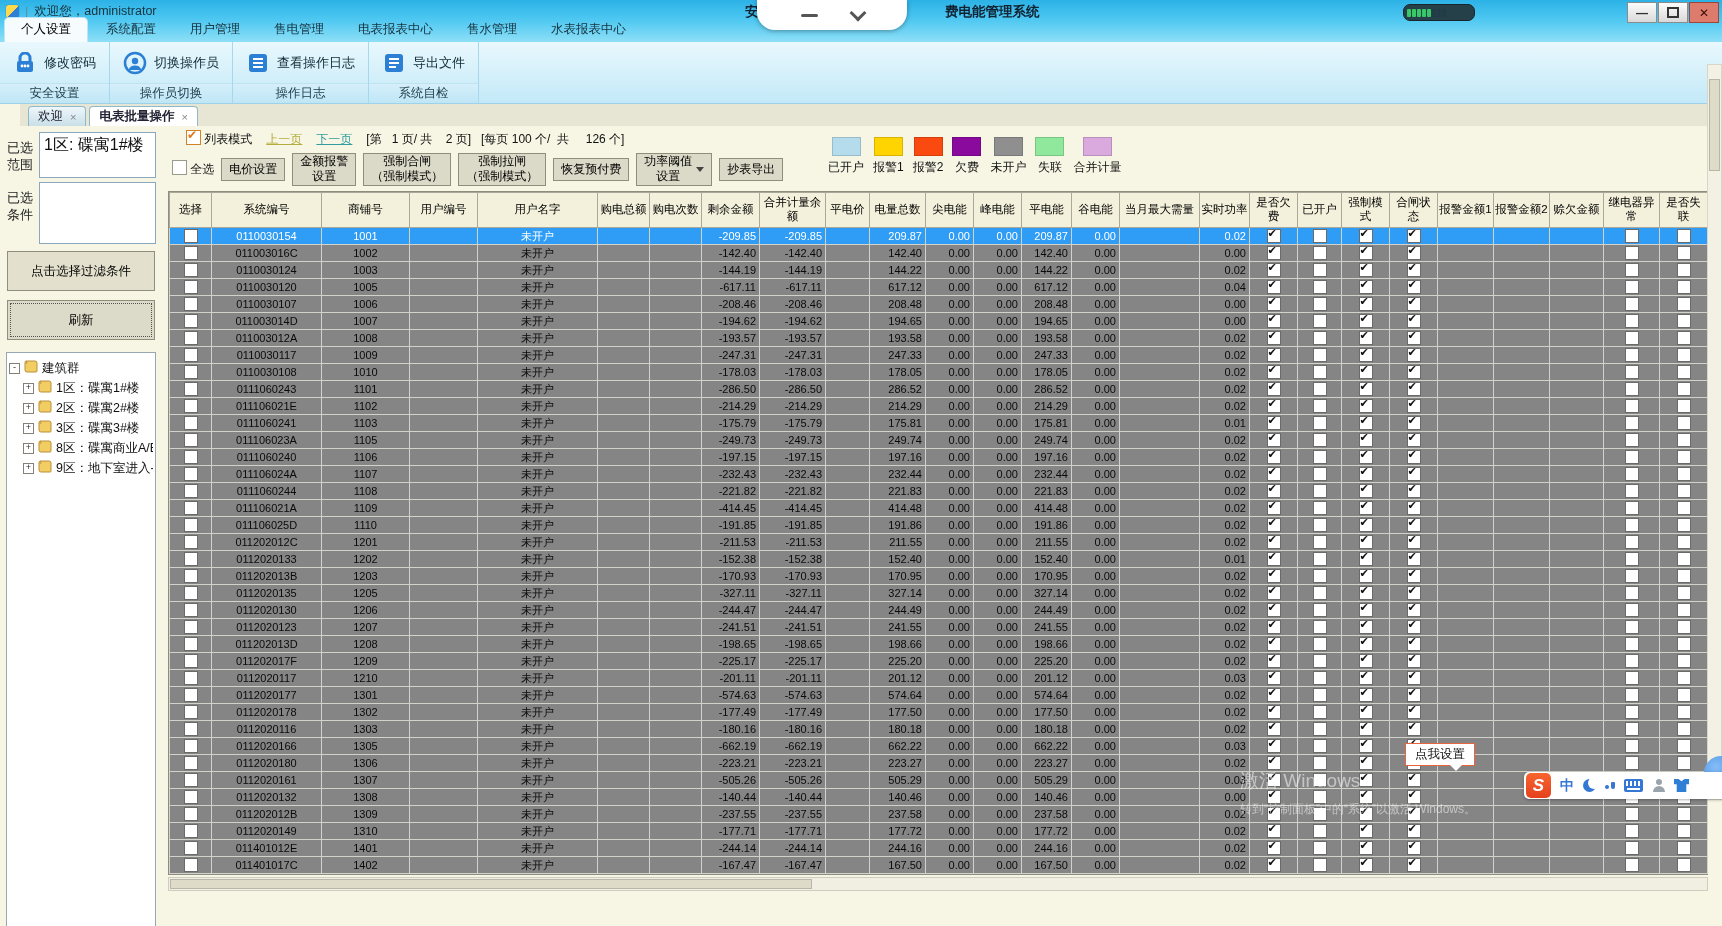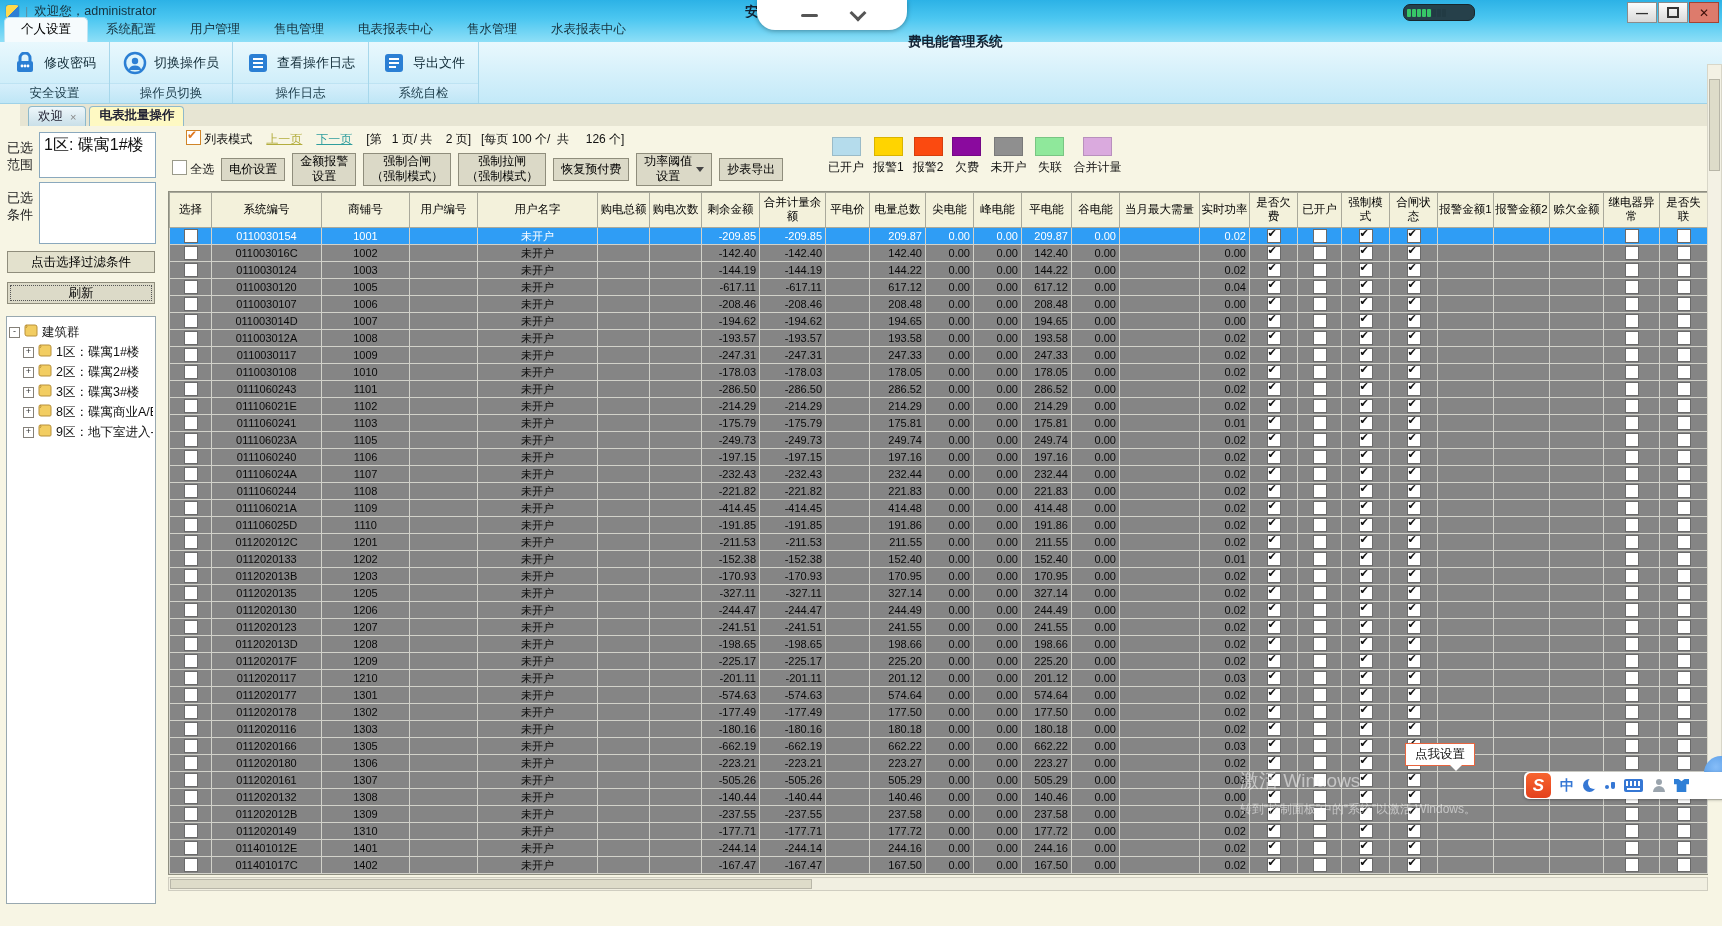--- a/index.html
+++ b/index.html
@@ -5,21 +5,21 @@
   html,body{margin:0;padding:0;background:#555;}
   .screen{position:relative;width:1722px;height:926px;overflow:hidden;background:#f7f5e4;
     font-family:"Liberation Sans","DejaVu Sans",sans-serif;color:#111;font-size:12px;}
 
   
   .header{height:42px;background:linear-gradient(180deg,#2cb2e6 0%,#4cc7f1 45%,#8edff7 100%);position:relative;}
   .tb-left{position:absolute;left:6px;top:3px;display:flex;align-items:center;gap:6px;color:#16323e;font-size:12.5px;}
   .app-icon{width:13px;height:13px;border-radius:3px;background:linear-gradient(135deg,#ffd94d 0 50%,#2f7fd4 50% 100%);box-shadow:0 0 1px #226;}
   .tb-sep{color:#5d8ea0;}
   .tb-title-prefix{position:absolute;left:745px;top:3px;font-size:13.5px;font-weight:bold;color:#123;}
-  .tb-title-suffix{position:absolute;left:908px;top:3px;font-size:13.5px;font-weight:bold;color:#123;margin-top:30px;}
+  .tb-title-suffix{position:absolute;left:945px;top:3px;font-size:13.5px;font-weight:bold;color:#123;}
   .battery{position:absolute;left:1403px;top:4px;width:64px;height:13px;background:#26404a;border-radius:7px;border:1px solid #18262c;display:flex;align-items:center;padding:1px 3px;gap:1px;}
   .battery i{width:4px;height:8px;background:#37c868;border-radius:1px;}
   .battery i.off{background:#223b44;}
   .winbtns{position:absolute;right:3px;top:2px;display:flex;gap:1px;}
   .winbtn{width:28px;height:19px;border:1px solid #8b8b8b;background:linear-gradient(#fcfcfc,#d9d9d9);display:flex;align-items:center;justify-content:center;font-weight:bold;color:#333;font-size:12px;}
   .winbtn.close{background:#dd7b6c;border-color:#a24335;color:#3c0f08;}
   .maxglyph{width:8px;height:7px;border:2px solid #333;}
 
   .menubar{position:absolute;left:0;bottom:0;display:flex;align-items:flex-end;padding-left:4px;gap:2px;}
   .menu-tab{padding:3px 16px 4px 16px;font-size:12.5px;color:#16323e;cursor:default;}
@@ -28,32 +28,32 @@
   
   .ribbon{height:61px;border-bottom:1px solid #9fd2e8;background:linear-gradient(#e9f8fd,#c3e9f8);display:flex;}
   .rgroup{display:flex;flex-direction:column;border-right:1px solid #a7d7eb;}
   .rbtn{flex:1;display:flex;align-items:center;gap:7px;padding:0 13px;font-size:13px;color:#102a36;}
   .rname{height:19px;line-height:19px;text-align:center;font-size:12.5px;color:#1b3b49;border-top:1px solid #bee3f3;background:linear-gradient(#d6effb,#bfe6f6);}
   .ricon{display:inline-flex;width:24px;height:24px;align-items:center;justify-content:center;}
 
   
   .doctabs{height:22px;background:#e7e5d3;display:flex;align-items:flex-end;padding-left:8px;gap:3px;position:relative;margin-left:20px;}
   .dtab{height:19px;display:flex;align-items:center;gap:7px;padding:0 9px;font-size:12.5px;border:1px solid #8fb9ca;border-bottom:none;border-radius:4px 4px 0 0;background:linear-gradient(#eef7fb,#c9dfe8);color:#223;}
-  .dtab.active{background:#fef9c3;font-weight:bold;flex-direction:column;}
+  .dtab.active{background:#ffffff;font-weight:bold;}
   .dtab-close{color:#888;font-size:11px;font-weight:normal;}
   .tabrow-marker{position:absolute;right:8px;bottom:5px;width:0;height:0;border-top:4px solid transparent;border-bottom:4px solid transparent;border-right:6px solid #444;}
 
   
   .content{display:flex;height:800px;position:relative;}
   .sidebar{width:162px;box-sizing:border-box;padding:4px 6px 0 6px;flex:none;}
   .side-row{display:flex;gap:5px;margin:2px 0 4px 0;}
   .side-label{width:28px;font-size:13px;line-height:1.3;padding-top:8px;text-align:center;white-space:pre-line;color:#222;}
   .side-box{flex:1;background:#fff;border:1px solid #8aa8bd;font-size:16px;padding:2px 4px;}
   .box1{height:40px;} .box2{height:56px;}
-  .side-btn{display:block;width:148px;margin:7px auto 0 auto;height:22px;background:#e3e1cd;border:1px solid #8f8d7c;font-size:12.5px;font-family:inherit;}
+  .side-btn{display:block;width:148px;margin:7px auto 0 auto;height:40px;background:#e3e1cd;border:1px solid #8f8d7c;font-size:12.5px;font-family:inherit;}
   .side-btn.refresh{background:#dcdac8;outline:1px dotted #555;outline-offset:-4px;margin-top:9px;font-family:Liberation Mono, monospace;}
   .tree{margin-top:12px;background:#fff;border:1px solid #98a8b0;height:576px;padding:5px 2px;font-size:12.5px;overflow:hidden;}
   .titem{display:flex;align-items:center;gap:4px;height:20px;white-space:nowrap;overflow:hidden;}
   .tkids .titem{margin-left:14px;}
   .texp{flex:none;width:9px;height:9px;border:1px solid #848078;background:#fff;font-size:9px;line-height:7px;text-align:center;color:#333;}
   .ticon{flex:none;}
 
   .main{flex:1;position:relative;padding:2px 0 0 6px;}
   .ctrls{position:relative;}
   .ctrl1{display:flex;align-items:center;gap:14px;height:22px;padding-left:18px;white-space:pre;}

